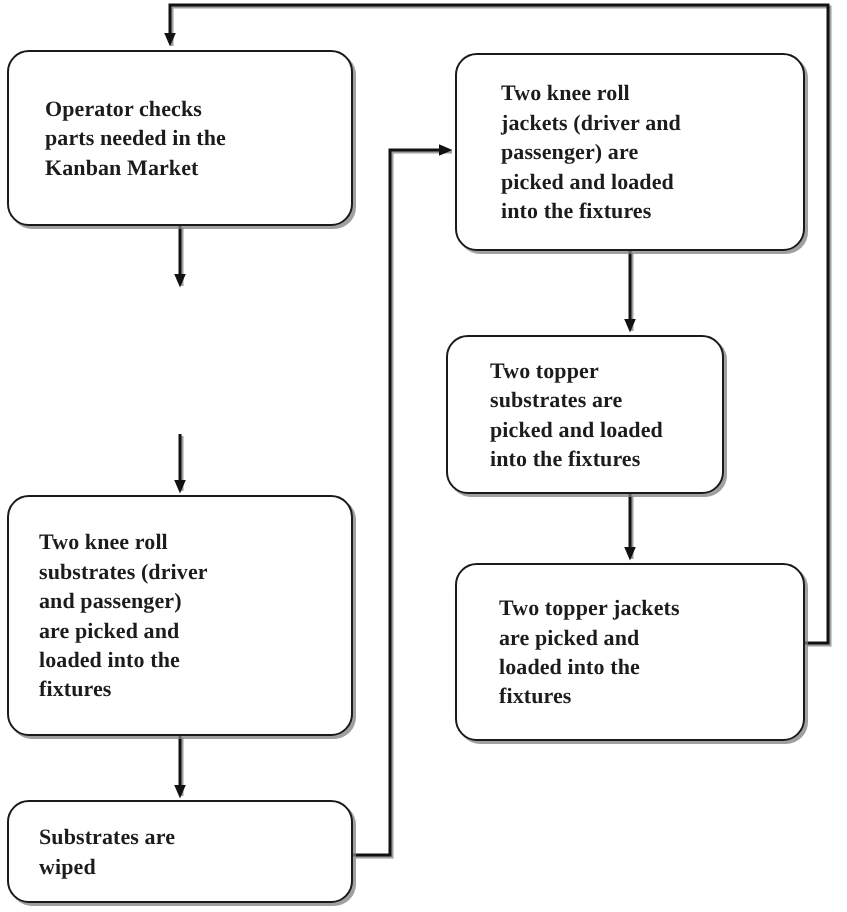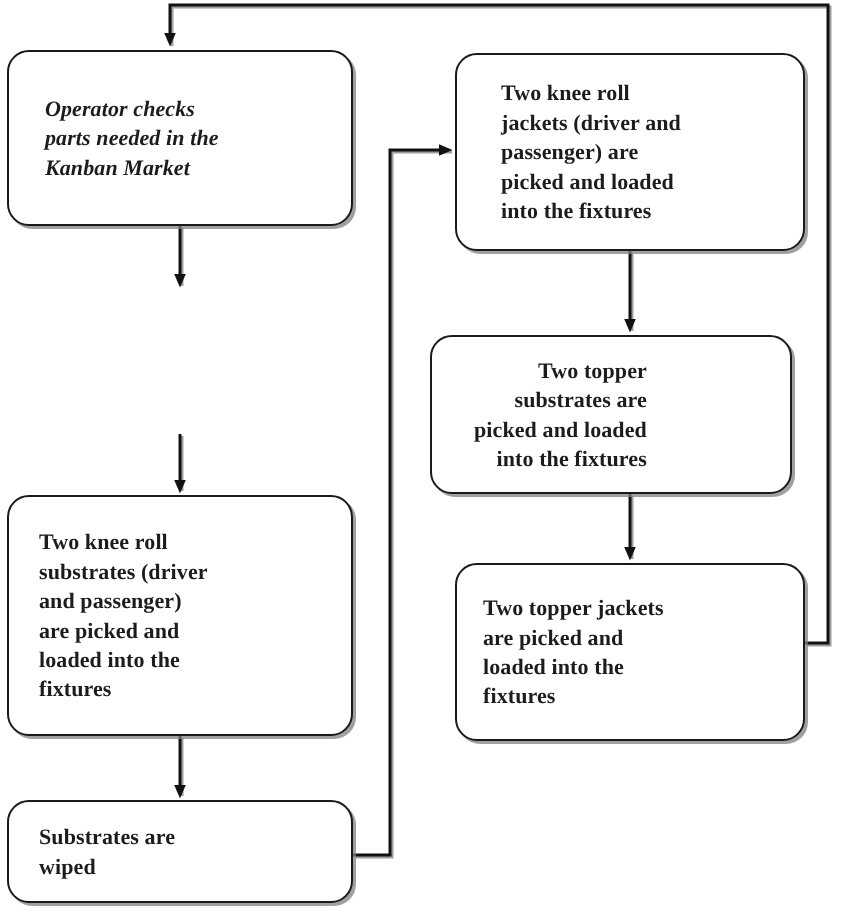--- a/index.html
+++ b/index.html
@@ -46,37 +46,37 @@
     font-size: 22px;
     font-weight: bold;
     line-height: 1.34;
     color: #1c1c1c;
     letter-spacing: 0.1px;
     padding: 0 12px 0 34px;
     white-space: pre-line;
     text-rendering: geometricPrecision;
   }
   
-  #node-operator-checks   { left: 7px;   top: 50px;  width: 346px; height: 176px; font-style: italic; }
+  #node-operator-checks   { left: 7px;   top: 50px;  width: 346px; height: 176px; }
   #node-needed-fixtures   { left: 7px;   top: 290px; width: 346px; height: 144px; }
   #node-knee-substrates   { left: 7px;   top: 495px; width: 346px; height: 241px; }
   #node-substrates-wiped  { left: 7px;   top: 800px; width: 346px; height: 103px; }
   
   #node-knee-jackets      { left: 455px; top: 53px;  width: 350px; height: 198px; }
-  #node-topper-substrates { left: 430px; top: 335px; width: 362px; height: 159px; text-align: right; }
+  #node-topper-substrates { left: 446px; top: 335px; width: 278px; height: 159px; }
   #node-topper-jackets    { left: 455px; top: 563px; width: 350px; height: 178px; }
 
   
   #node-operator-checks   .node-label { padding-left: 36px; }
   #node-needed-fixtures   .node-label { padding-left: 30px; }
   #node-knee-substrates   .node-label { padding-left: 30px; }
   #node-substrates-wiped  .node-label { padding-left: 30px; }
   #node-knee-jackets      .node-label { padding-left: 44px; }
   #node-topper-substrates .node-label { padding-left: 42px; }
-  #node-topper-jackets    .node-label { padding-left: 26px; }
+  #node-topper-jackets    .node-label { padding-left: 42px; }
 </style>
 </head>
 <body>
 
 <div id="flow-root">
 
   <svg id="connector-layer" viewBox="0 0 847 912" width="847" height="912" xmlns="http://www.w3.org/2000/svg">
     <defs>
       <marker id="arrowhead-down" markerWidth="14" markerHeight="12" refX="1.5" refY="6" orient="auto" markerUnits="userSpaceOnUse">
         <path d="M0,0 L14,6 L0,12 Z" fill="#121212"></path>

